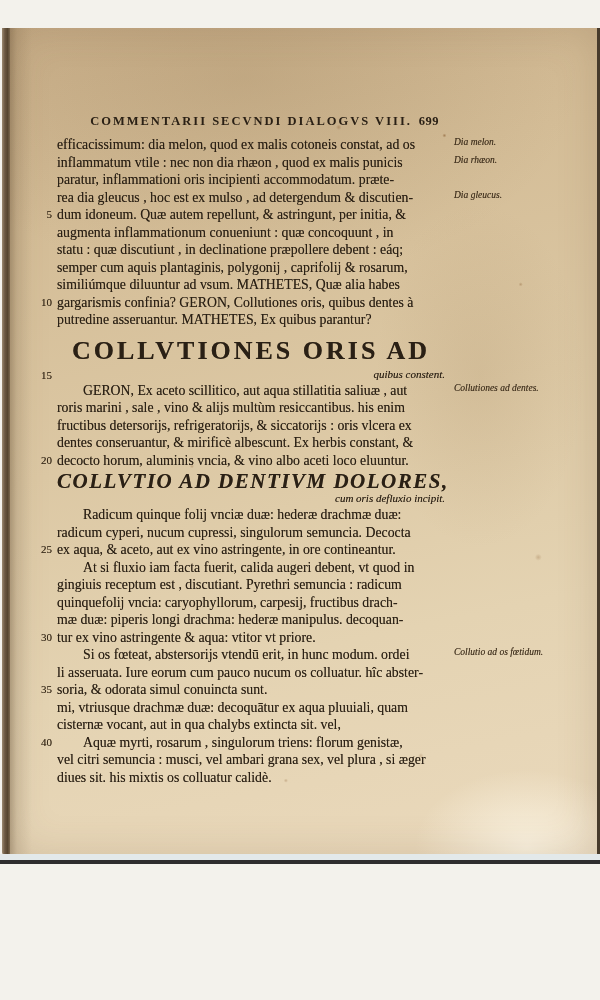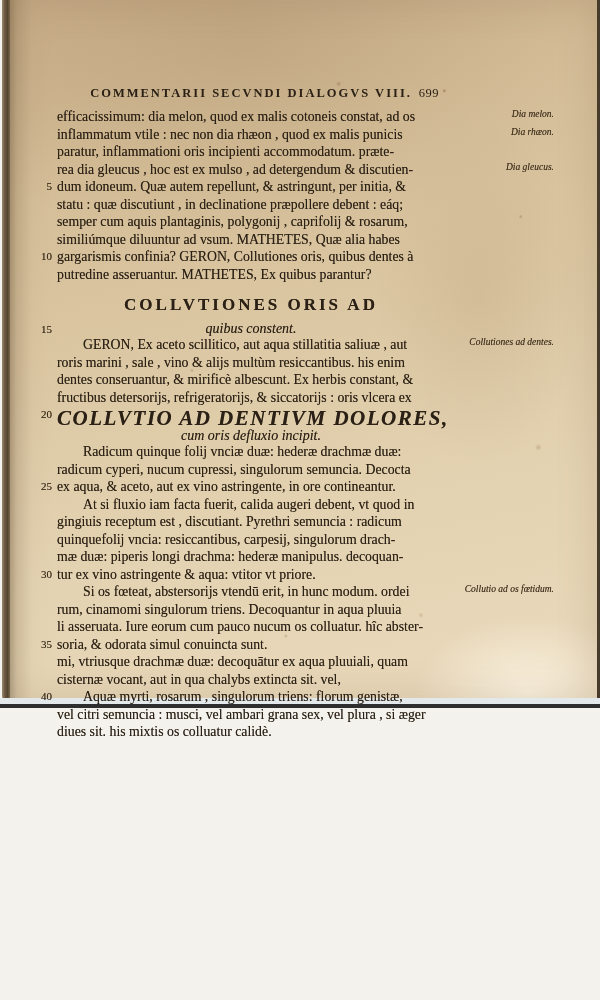--- a/index.html
+++ b/index.html
@@ -1,21 +1,21 @@
 <!DOCTYPE html>
 <html style="--ink: #2a2015;"><head>
 <meta charset="utf-8">
 <style>
   html,body{margin:0;padding:0;}
   body{
     width:600px;height:1000px;overflow:hidden;
     font-family:"Liberation Serif","DejaVu Serif",serif;
     background:#f3f2ec;
   }
-  .scan{position:relative;width:600px;height:708px;background:#f3f2ec;}
+  .scan{position:relative;width:600px;height:836px;background:#f3f2ec;margin-top:28px;}
   
   .edge-left{
     position:absolute;left:2px;top:0;bottom:9px;width:8px;
     background:linear-gradient(90deg,#9b8a71 0%,#6b5842 35%,#55452f 70%,#7a684e 100%);
     border-radius:0 0 0 3px;
   }
   
   .bottom-light{position:absolute;left:0;right:0;bottom:4px;height:6px;background:#e3e9ea;}
   .bottom-dark{position:absolute;left:0;right:0;bottom:0;height:4px;background:#2e2e2e;}
   .edge-right{position:absolute;right:0;top:0;bottom:9px;width:3px;background:#473b2c;}
@@ -43,40 +43,40 @@
       linear-gradient(168deg,#cab08a 0%,#d4bd97 22%,#dcc8a4 48%,#e4d3b2 72%,#ead9bc 100%);
     box-shadow:inset 0 0 40px rgba(105,80,48,0.18);
   }
 
   .text-column{position:absolute;left:57px;top:86px;width:388px;color:var(--ink,#2a2015);}
   .running-header{
     position:relative;text-align:center;
     font-size:12.5px;line-height:15px;letter-spacing:2px;font-weight:600;
     margin-bottom:7px;white-space:nowrap;
   }
-  .pagenum{position:absolute;right:6px;top:0;letter-spacing:0.5px;font-weight:400;}
+  .pagenum{position:absolute;right:6px;top:0;letter-spacing:0.5px;font-weight:700;}
 
   .row{
     position:relative;font-size:13.8px;line-height:17.5px;
     white-space:nowrap;text-shadow:0 0 0.5px rgba(46,32,16,0.55);
   }
   .row.indent{text-indent:26px;}
-  .row.h1{font-size:17px;line-height:33px;letter-spacing:3px;text-align:center;font-weight:700;margin-top:5px;}
+  .row.h1{font-size:26px;line-height:33px;letter-spacing:3px;text-align:center;font-weight:700;margin-top:5px;}
   .row.h2{font-style:italic;font-size:18px;line-height:22px;letter-spacing:2.5px;text-align:center;font-weight:600;}
-  .row.h3{font-style:italic;font-size:14px;line-height:15px;text-align:center;}
+  .row.h3{font-style:italic;font-size:11px;line-height:15px;text-align:right;}
   .row.h2b{font-style:italic;font-size:21px;line-height:20px;letter-spacing:1.5px;text-align:center;font-weight:600;margin-top:2px;}
 
   .lineno{
     position:absolute;left:-23px;top:2px;width:18px;text-align:right;
     font-size:11px;line-height:13px;letter-spacing:0;font-style:normal;font-weight:400;
     text-indent:0;color:#3a2c1b;
   }
   .margin-note{
     position:absolute;left:397px;top:1px;width:100px;
-    white-space:normal;text-indent:0;text-align:right;
+    white-space:normal;text-indent:0;text-align:left;
     font-style:italic;font-size:9.5px;line-height:11.5px;letter-spacing:0;font-weight:400;
     color:#42321f;
   }
 </style>
 </head>
 <body>
 
 <div class="scan">
   <div class="paper"></div>
   <div class="edge-left"></div>
@@ -88,45 +88,45 @@
     <div class="running-header">
       <span>COMMENTARII SECVNDI DIALOGVS VIII.</span>
       <span class="pagenum">699</span>
     </div>
     <div>
         <div class="row body"><span class="row-text">efficacissimum: dia melon, quod ex malis cotoneis constat, ad os</span><span class="margin-note">Dia melon.</span></div>
         <div class="row body"><span class="row-text">inflammatum vtile : nec non dia rhæon , quod ex malis punicis</span><span class="margin-note">Dia rhæon.</span></div>
         <div class="row body"><span class="row-text">paratur, inflammationi oris incipienti accommodatum. præte-</span></div>
         <div class="row body"><span class="row-text">rea dia gleucus , hoc est ex mulso , ad detergendum &amp; discutien-</span><span class="margin-note">Dia gleucus.</span></div>
         <div class="row body"><span class="row-text">dum idoneum. Quæ autem repellunt, &amp; astringunt, per initia, &amp;</span><span class="lineno">5</span></div>
+        <div class="row body"><span class="row-text">augmenta inflammationum conueniunt : quæ concoquunt , in</span></div>
         <div class="row body"><span class="row-text">statu : quæ discutiunt , in declinatione præpollere debent : eáq;</span></div>
         <div class="row body"><span class="row-text">semper cum aquis plantaginis, polygonij , caprifolij &amp; rosarum,</span></div>
         <div class="row body"><span class="row-text">similiúmque diluuntur ad vsum. MATHETES, Quæ alia habes</span></div>
         <div class="row body"><span class="row-text">gargarismis confinia? GERON, Collutiones oris, quibus dentes à</span><span class="lineno">10</span></div>
         <div class="row body"><span class="row-text">putredine asseruantur. MATHETES, Ex quibus parantur?</span></div>
         <div class="row h1"><span class="row-text">COLLVTIONES ORIS AD</span></div>
         <div class="row h2"><span class="lineno">15</span></div>
         <div class="row h3"><span class="row-text">quibus constent.</span></div>
         <div class="row body indent"><span class="row-text">GERON, Ex aceto scillitico, aut aqua stillatitia saliuæ , aut</span><span class="margin-note">Collutiones ad dentes.</span></div>
         <div class="row body"><span class="row-text">roris marini , sale , vino &amp; alijs multùm resiccantibus.  his enim</span></div>
+        <div class="row body"><span class="row-text">fructibus detersorijs, refrigeratorijs, &amp; siccatorijs : oris vlcera ex</span></div>
         <div class="row body"><span class="row-text">dentes conseruantur, &amp; mirificè albescunt. Ex herbis constant, &amp;</span></div>
-        <div class="row body"><span class="row-text">fructibus detersorijs, refrigeratorijs, &amp; siccatorijs : oris vlcera ex</span></div>
-        <div class="row body"><span class="lineno">20</span></div>
+        <div class="row body"><span class="row-text">decocto horum, aluminis vncia, &amp; vino albo aceti loco eluuntur.</span><span class="lineno">20</span></div>
         <div class="row h2b"><span class="row-text">COLLVTIO AD DENTIVM DOLORES,</span></div>
         <div class="row h3"><span class="row-text">cum oris defluxio incipit.</span></div>
         <div class="row body indent"><span class="row-text">Radicum quinque folij vnciæ duæ: hederæ drachmæ duæ:</span></div>
         <div class="row body"><span class="row-text">radicum cyperi, nucum cupressi, singulorum semuncia. Decocta</span></div>
         <div class="row body"><span class="row-text">ex aqua, &amp; aceto, aut ex vino astringente, in ore contineantur.</span><span class="lineno">25</span></div>
         <div class="row body indent"><span class="row-text">At si fluxio iam facta fuerit, calida augeri debent, vt quod in</span></div>
         <div class="row body"><span class="row-text">gingiuis receptum est , discutiant.  Pyrethri semuncia : radicum</span></div>
-        <div class="row body"><span class="row-text">quinquefolij vncia: resiccantibus, carpesij, singulorum drach-</span></div>
+        <div class="row body"><span class="row-text">quinquefolij vncia: caryophyllorum, carpesij, fructibus drach-</span></div>
         <div class="row body"><span class="row-text">mæ duæ: piperis longi drachma: hederæ manipulus.  decoquan-</span></div>
         <div class="row body"><span class="row-text">tur ex vino astringente &amp; aqua: vtitor vt priore.</span><span class="lineno">30</span></div>
         <div class="row body indent"><span class="row-text">Si os fœteat, abstersorijs vtendū erit, in hunc modum. ordei</span><span class="margin-note">Collutio ad os fœtidum.</span></div>
-        <div class="row body"><span class="row-text">rum, cinamomi singulorum triens. Decoquantur in aqua pluuia</span></div>
         <div class="row body"><span class="row-text">li asseruata. Iure eorum cum pauco nucum os colluatur. hîc abster-</span></div>
         <div class="row body"><span class="row-text">soria, &amp; odorata simul  conuincta sunt.</span><span class="lineno">35</span></div>
         <div class="row body"><span class="row-text">mi, vtriusque drachmæ duæ: decoquātur ex aqua pluuiali, quam</span></div>
         <div class="row body"><span class="row-text">cisternæ vocant, aut in qua chalybs extincta sit. vel,</span></div>
         <div class="row body indent"><span class="row-text">Aquæ myrti, rosarum , singulorum triens: florum genistæ,</span><span class="lineno">40</span></div>
         <div class="row body"><span class="row-text">vel citri semuncia : musci, vel ambari grana sex, vel plura , si æger</span></div>
         <div class="row body"><span class="row-text">diues sit. his mixtis os colluatur calidè.</span></div>
       </div>
   </div>
 </div>

